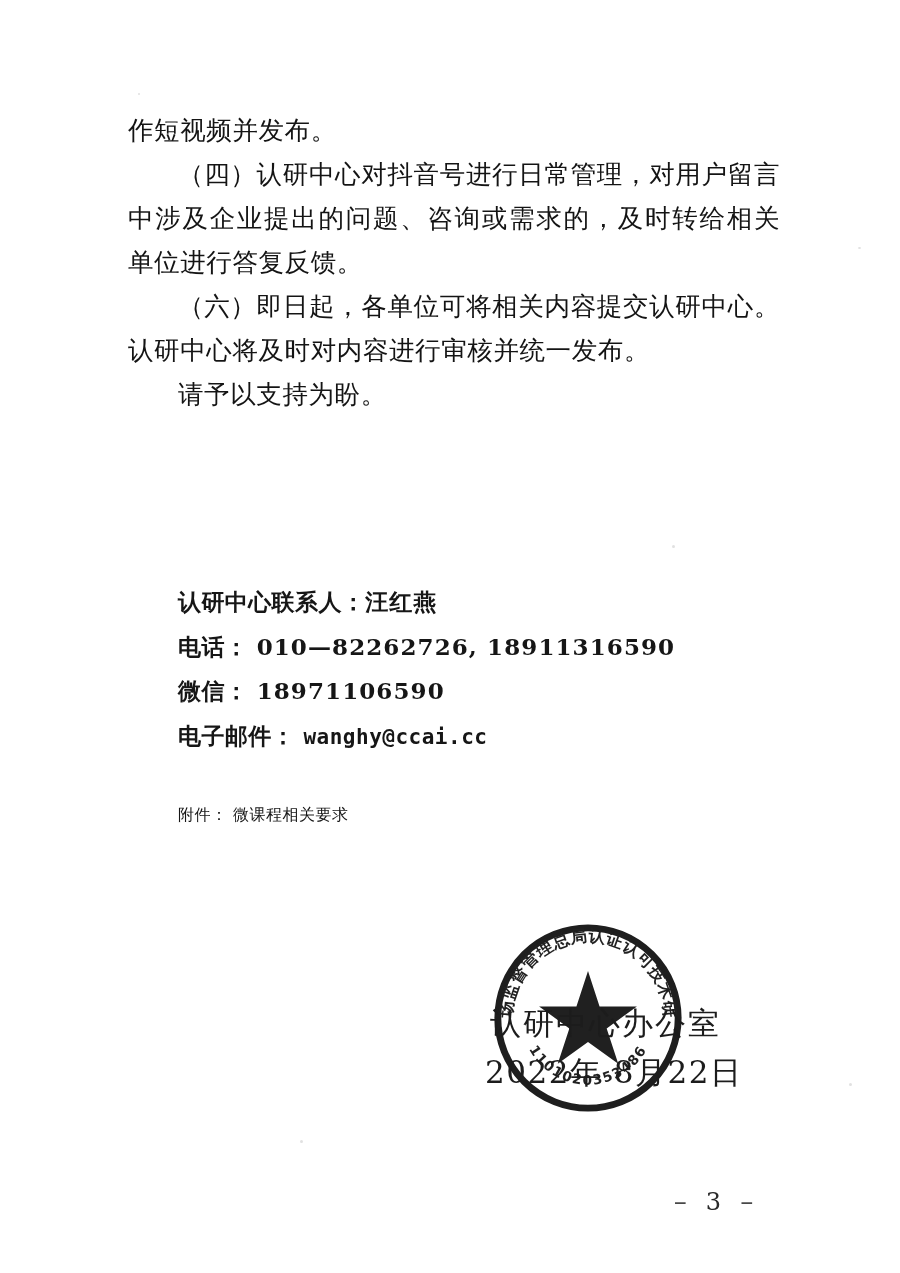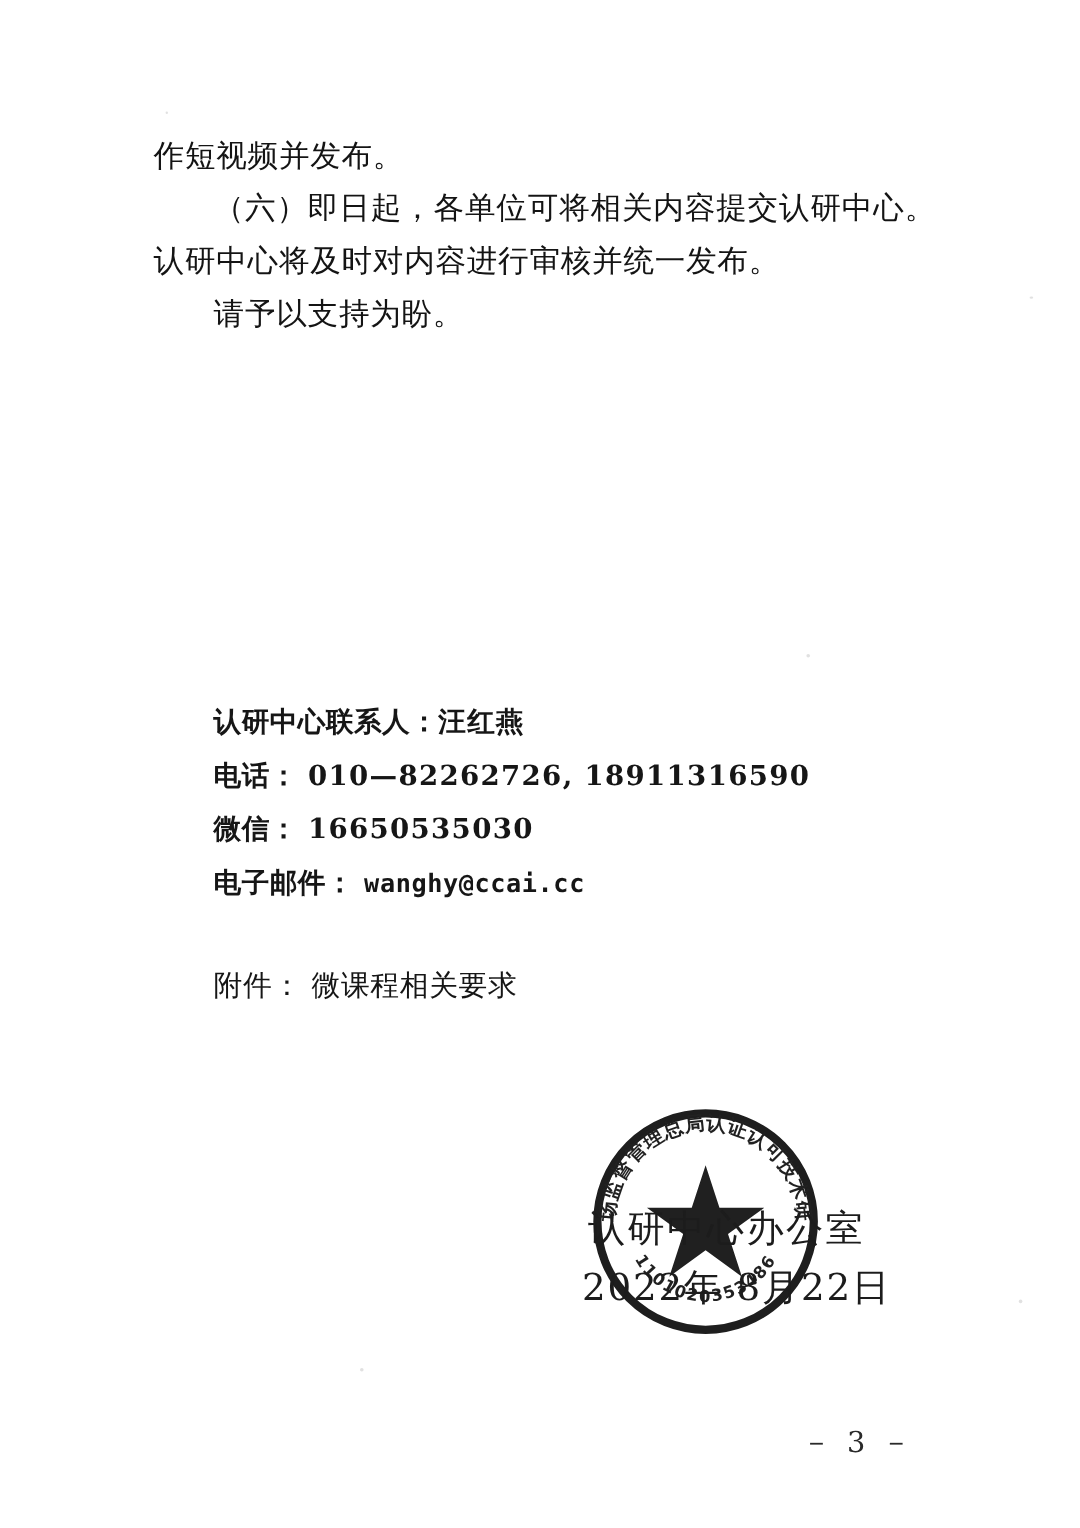--- a/index.html
+++ b/index.html
@@ -60,21 +60,21 @@
     font-family: "DejaVu Sans Mono", "Liberation Mono", monospace;
     font-size: 21px;
     letter-spacing: 0.5px;
   }
 
   
   .attachment {
     position: absolute;
     left: 178px;
     top: 805px;
-    font-size: 24px;
+    font-size: 16px;
     letter-spacing: 0.5px;
     color: #161616;
     white-space: nowrap;
     font-weight: 500;
   }
 
   
   .signature-area {
     position: absolute;
     left: 470px;
@@ -140,33 +140,34 @@
     opacity: 0.55;
   }
 </style>
 </head>
 <body>
 
 <div class="page">
 
   <div class="body-block">
     <p class="para cont">作短视频并发布。</p>
+    <p class="para indent">（四）认研中心对抖音号进行日常管理，对用户留言中涉及企业提出的问题、咨询或需求的，及时转给相关单位进行答复反馈。</p>
     <p class="para indent">（六）即日起，各单位可将相关内容提交认研中心。认研中心将及时对内容进行审核并统一发布。</p>
     <p class="para indent">请予以支持为盼。</p>
   </div>
 
   <div class="contact-block">
     <div class="contact-line">
       <span>认研中心联系人：</span><span class="val">汪红燕</span>
     </div>
     <div class="contact-line">
       <span>电话：</span>&nbsp;<span class="val">010—82262726, 18911316590</span>
     </div>
     <div class="contact-line">
-      <span>微信：</span>&nbsp;<span class="val">16650535030</span>
+      <span>微信：</span>&nbsp;<span class="val">18971106590</span>
     </div>
     <div class="contact-line">
       <span>电子邮件：</span>&nbsp;<span class="mono">wanghy@ccai.cc</span>
     </div>
   </div>
 
   <div class="attachment">
     <span>附件：</span>&nbsp;<span>微课程相关要求</span>
   </div>
 

